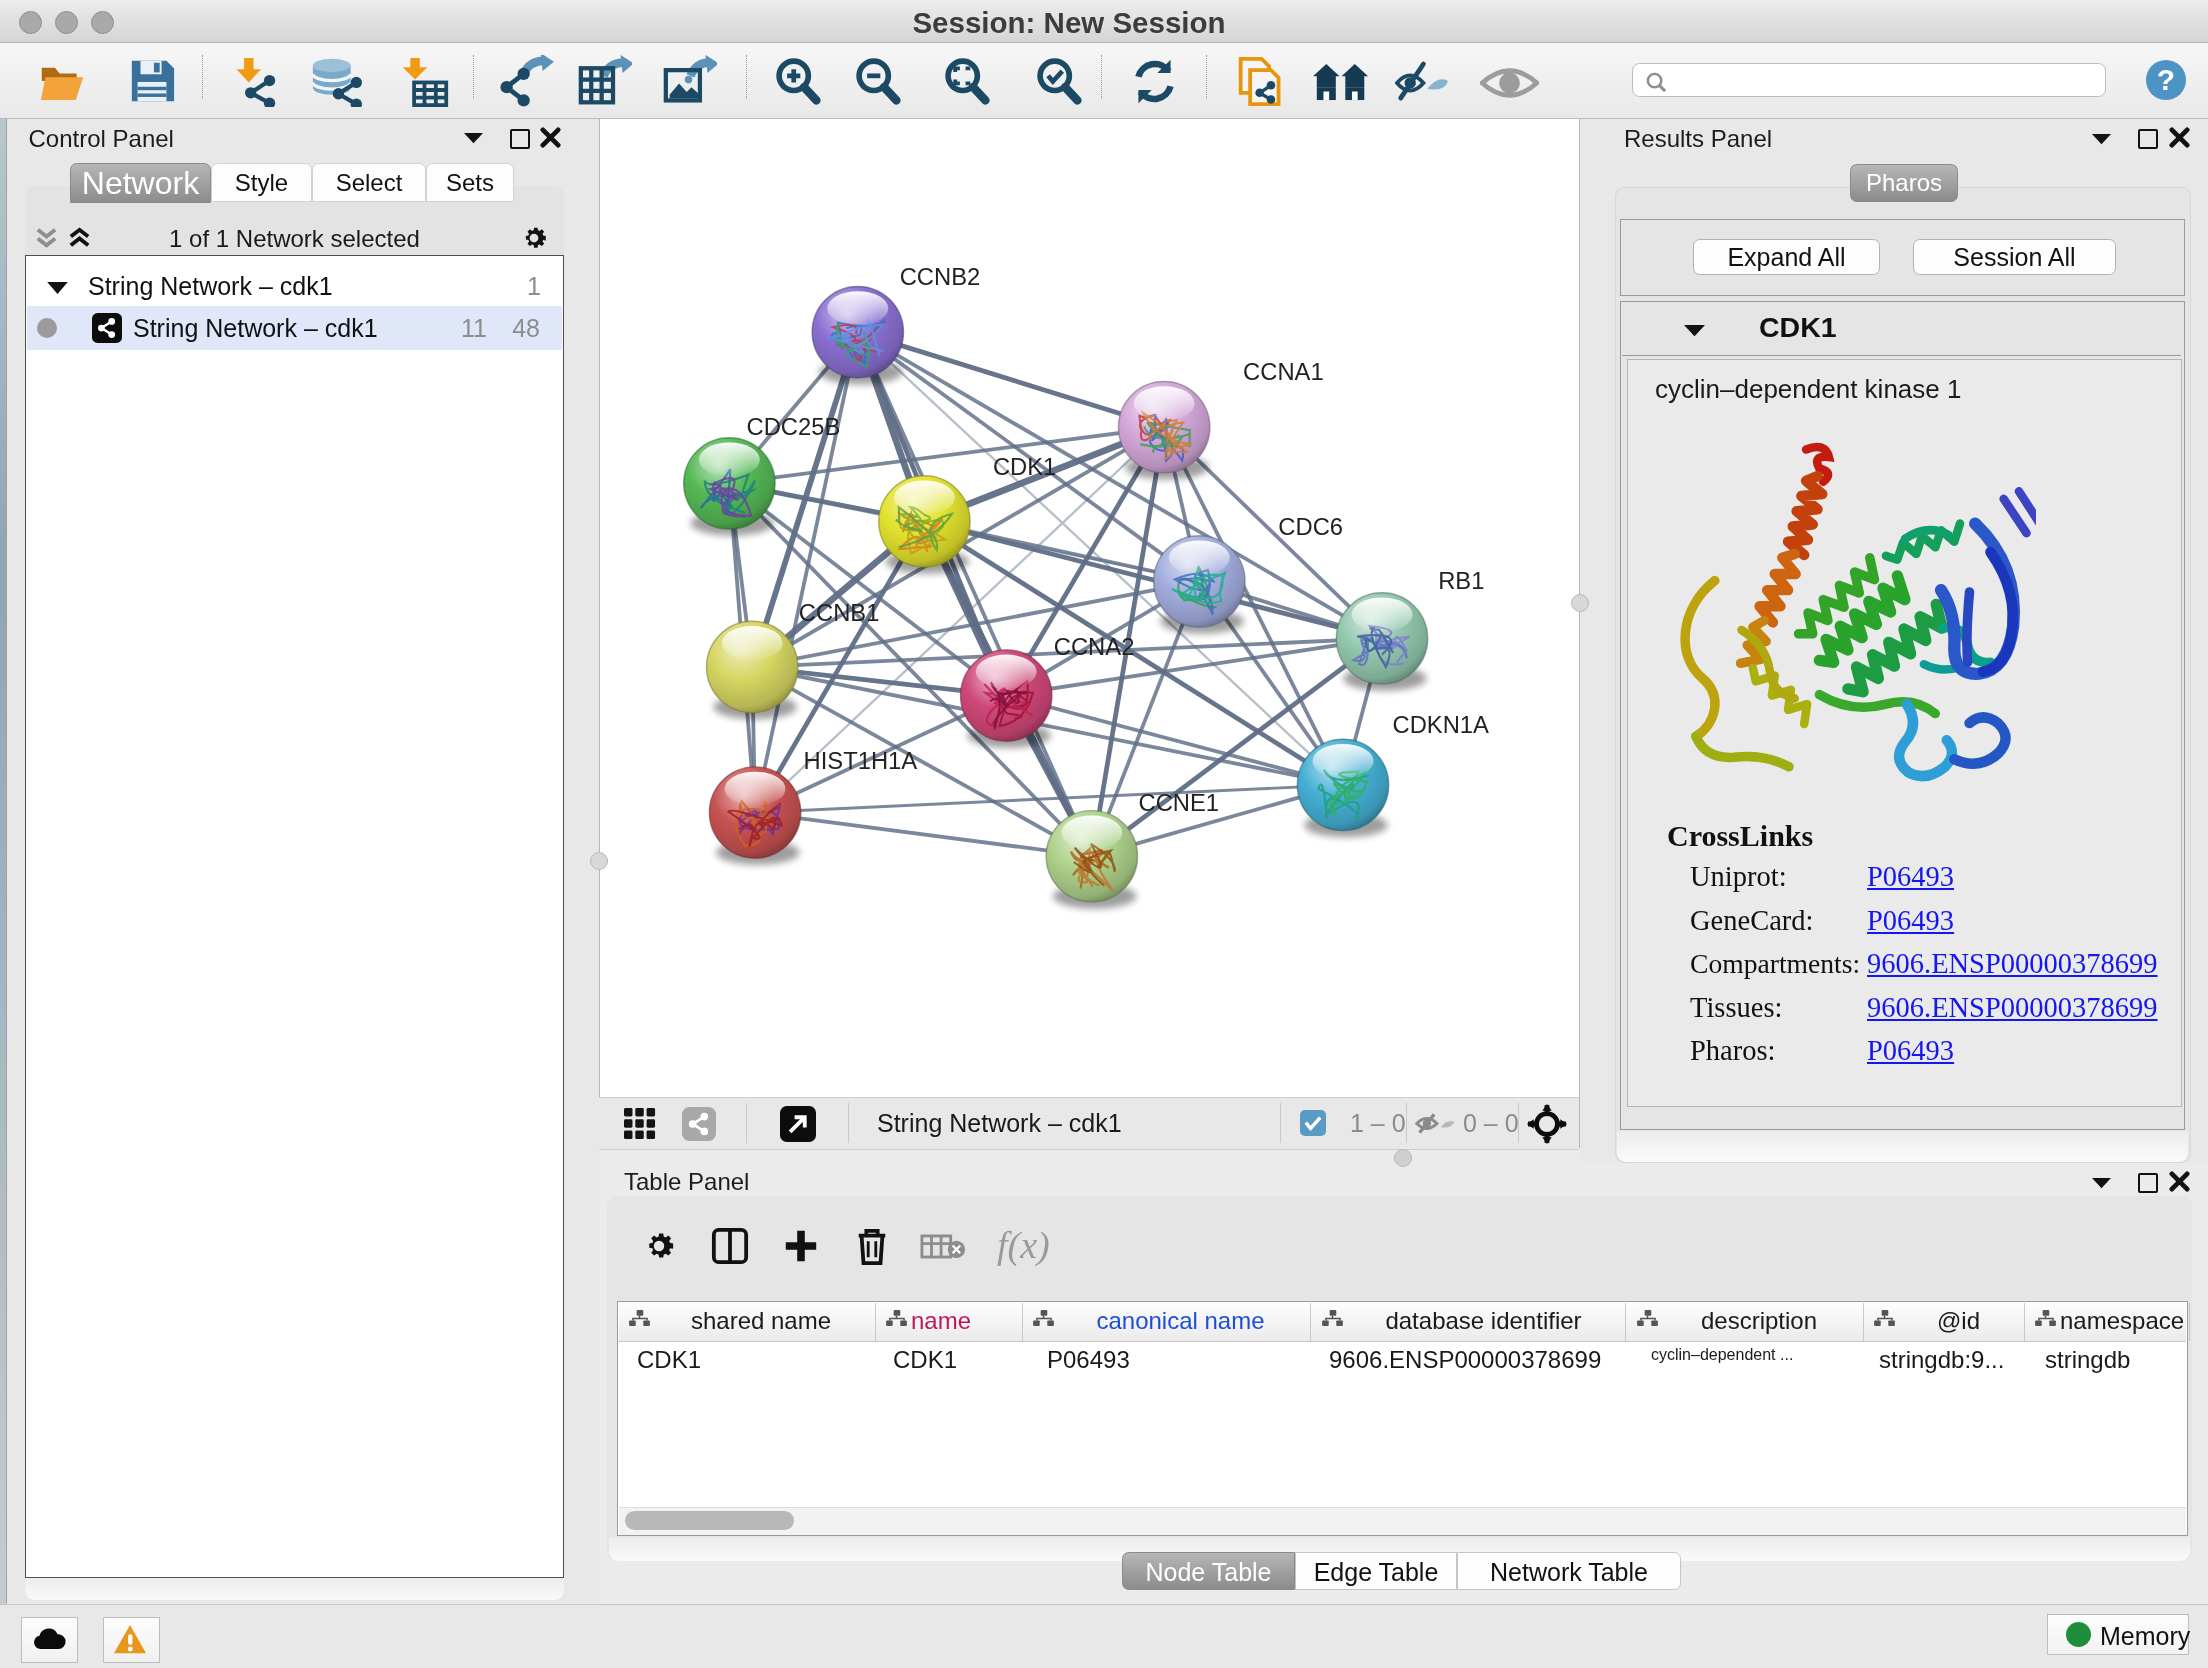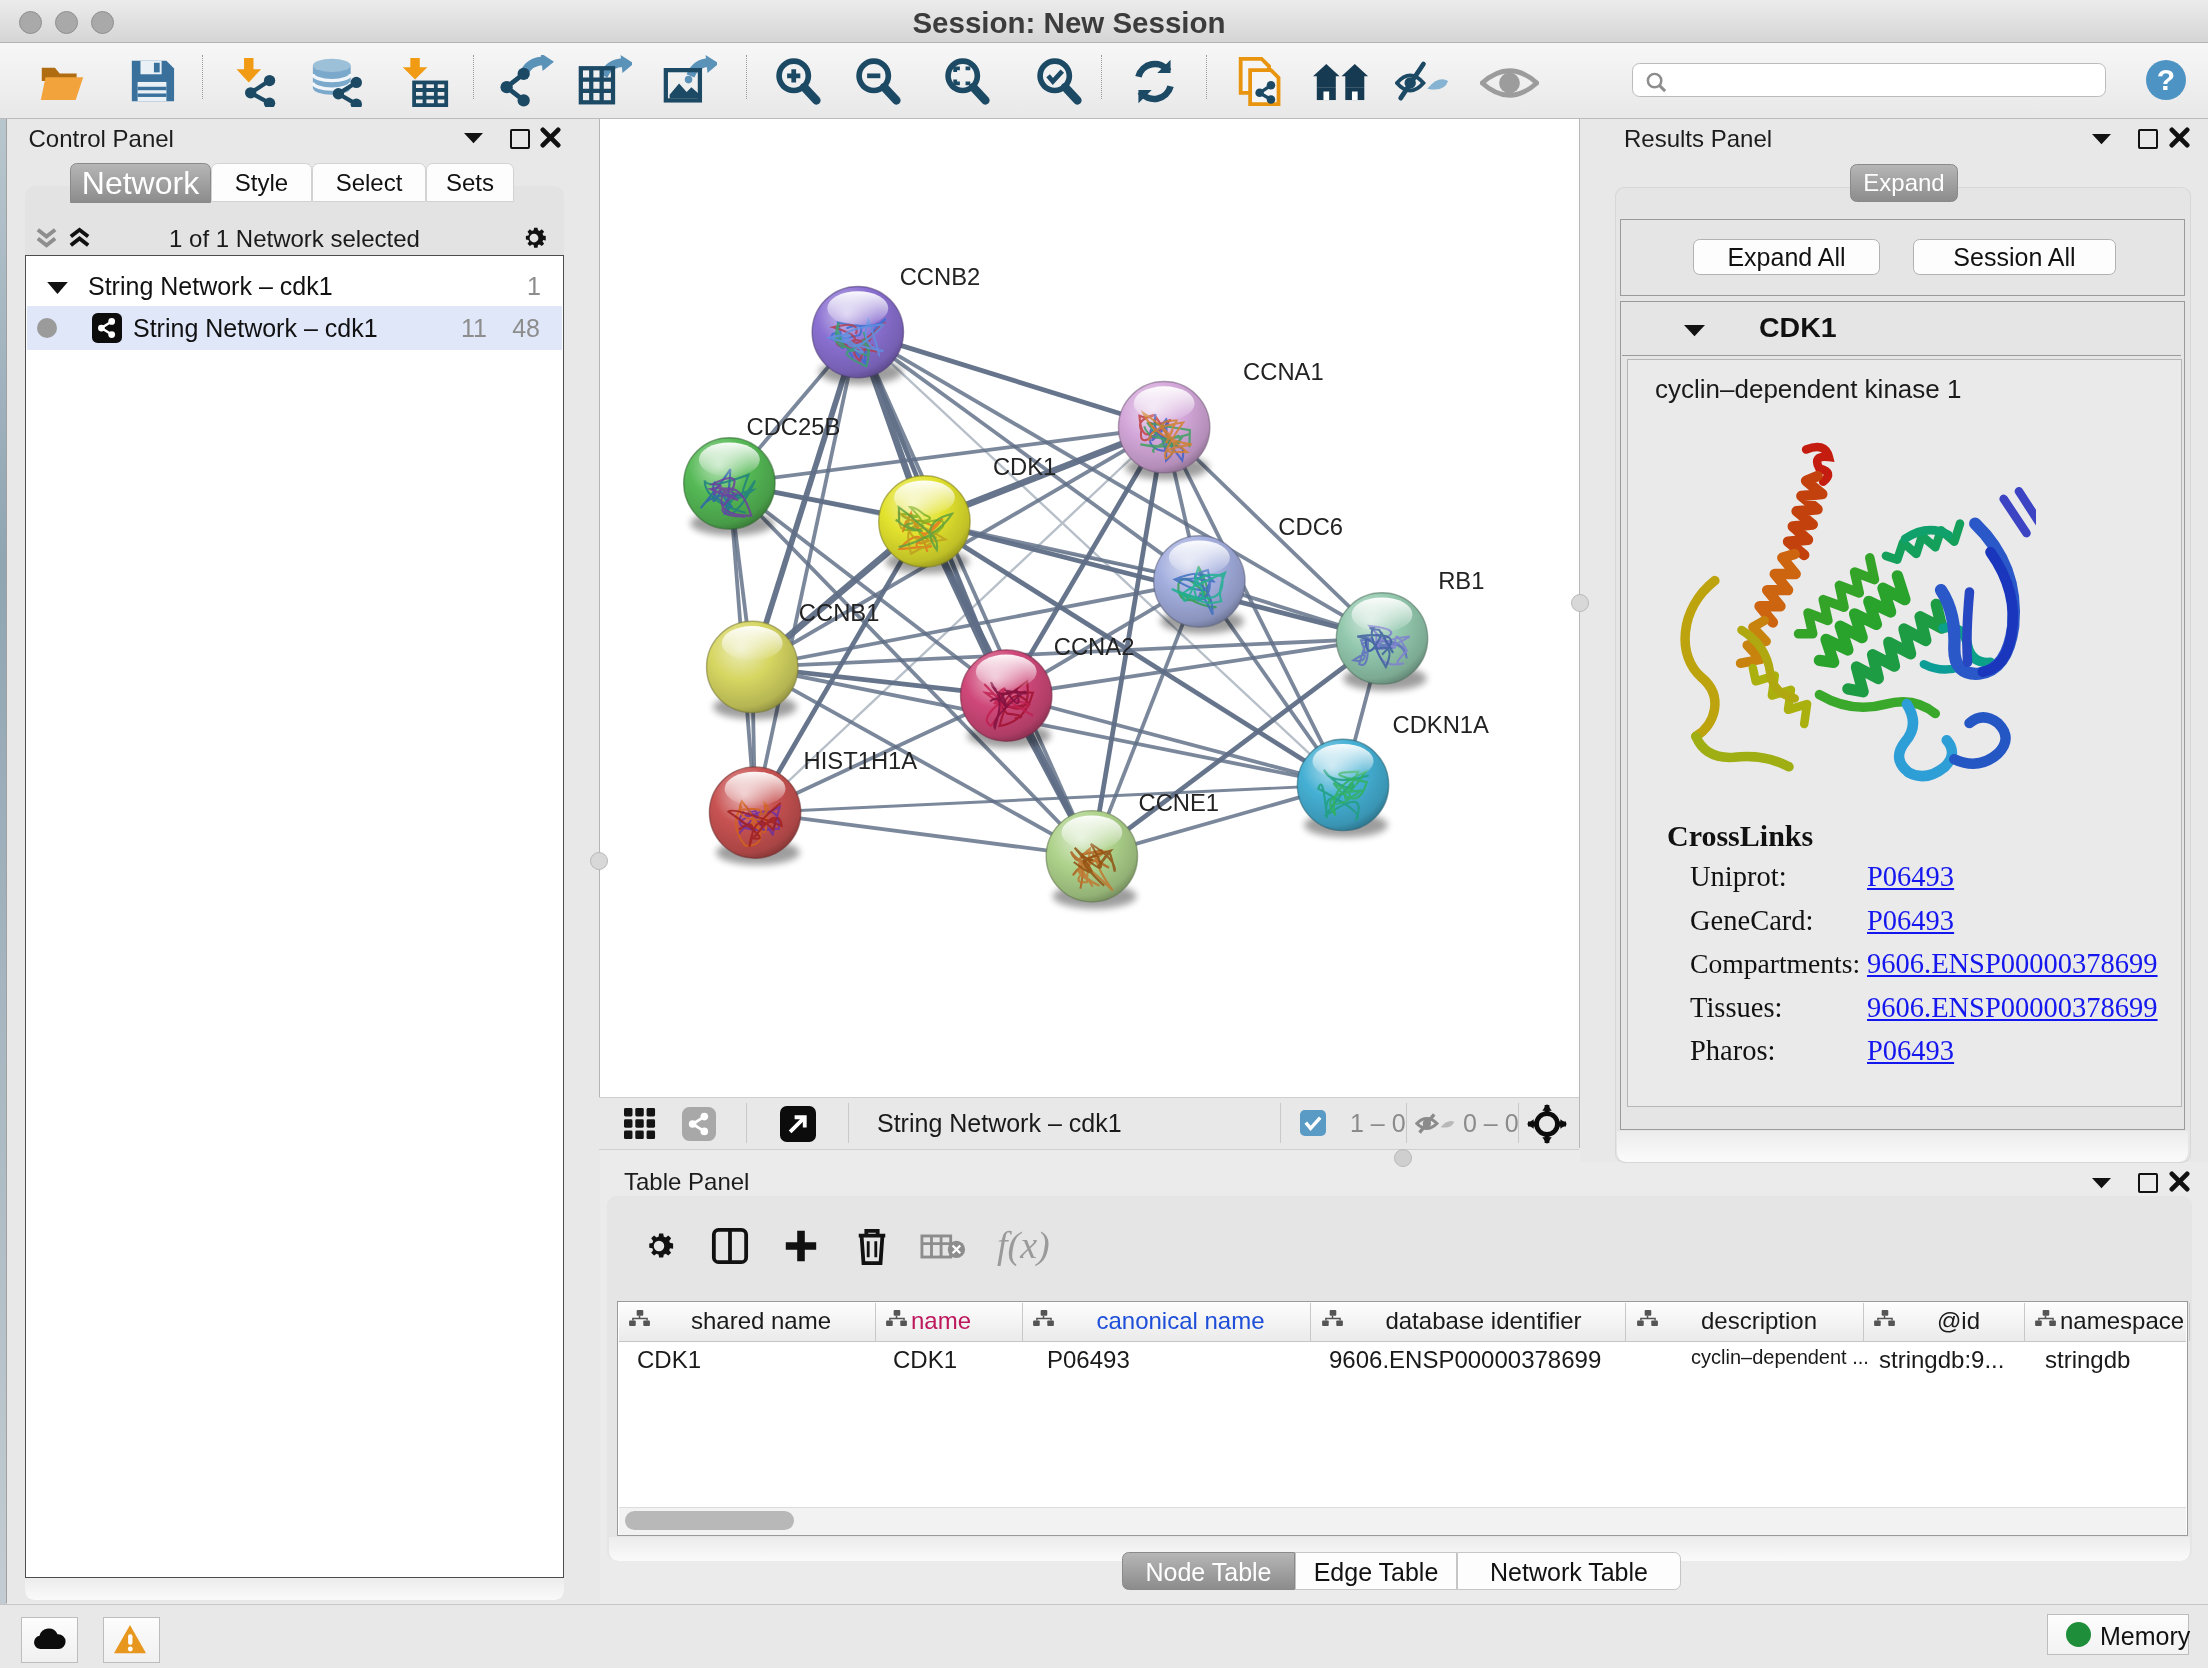--- a/index.html
+++ b/index.html
@@ -498,21 +498,21 @@
 <div class="abs panel-title" style="left:1624px;top:125px;">Results Panel</div>
 <svg class="abs" style="left:2091px;top:132px;" width="21" height="13.3" viewBox="0 0 22 14">
     <path d="M1 2 L21 2 L11 13 Z" fill="#111"></path>
   </svg>
 <div class="abs" style="left:2138px;top:129px;width:16px;height:16px;border:2.9px solid #111;border-radius:1.9px;"></div>
 <svg class="abs" style="left:2169px;top:127px;" width="21" height="21" viewBox="0 0 22 22">
     <path d="M3 3 L19 19 M19 3 L3 19" stroke="#111" stroke-width="5" stroke-linecap="round"></path>
   </svg>
 <div id="results" class="abs" style="left:1580px;top:119px;">
 <div class="abs" style="left:35px;top:68px;width:576px;height:976px;background:#e6e5e6;border-radius:9.5px;box-shadow:inset 0 0 0 1px #d8d7d8;"></div>
-<div class="abs" style="left:270px;top:45px;width:106px;height:36px;background:linear-gradient(#b7b6b7,#8d8c8d);border:1px solid #8a8a8a;border-radius:6.7px;color:#fff;text-align:center;line-height:36px;font-size:24px;">Expand</div>
+<div class="abs" style="left:270px;top:45px;width:106px;height:36px;background:linear-gradient(#b7b6b7,#8d8c8d);border:1px solid #8a8a8a;border-radius:6.7px;color:#fff;text-align:center;line-height:36px;font-size:24px;">Pharos</div>
 <div class="abs" style="left:40px;top:100px;width:563px;height:75px;border:1.9px solid #9b9a9b;"></div>
 <div class="abs" style="left:113px;top:120px;width:185px;height:34px;background:#fdfdfd;border:1px solid #b3b2b3;border-radius:6.7px;text-align:center;line-height:34px;font-size:25px;color:#111;">Expand All</div>
 <div class="abs" style="left:333px;top:120px;width:201px;height:34px;background:#fdfdfd;border:1px solid #b3b2b3;border-radius:6.7px;text-align:center;line-height:34px;font-size:25px;color:#111;">Session All</div>
 <div class="abs" style="left:40px;top:182px;width:563px;height:827px;border:1.9px solid #9b9a9b;"></div>
 <div class="abs" style="left:37px;top:1012px;width:571px;height:31px;background:linear-gradient(#ececec,#fbfbfb);border-radius:0 0 9.5px 9.5px;"></div>
 <svg class="abs" style="left:103px;top:204px;" width="23" height="14.3" viewBox="0 0 24 15">
       <path d="M1 2 L23 2 L12 14 Z" fill="#111"></path>
     </svg>
 <div class="abs" style="left:179px;top:192px;font-size:28.5px;font-weight:bold;color:#111;">CDK1</div>
 <div class="abs" style="left:42px;top:236px;width:559px;height:1px;background:#9b9a9b;"></div>
@@ -660,21 +660,21 @@
           <rect x="0" y="11" width="7" height="6" rx="1"></rect>
           <rect x="15" y="11" width="7" height="6" rx="1"></rect>
         </g>
         <path d="M11 6 v3 M4 11 v-2 h15 v2" stroke="#555" stroke-width="1.6" fill="none"></path>
       </svg></div>
 <div class="abs" style="left:1461px;top:111px;width:123px;text-align:center;font-size:24px;color:#1a1a1a;white-space:nowrap;overflow:hidden;">namespace</div>
 <div class="abs" style="left:38px;top:150px;font-size:24px;color:#1a1a1a;white-space:nowrap;">CDK1</div>
 <div class="abs" style="left:294px;top:150px;font-size:24px;color:#1a1a1a;white-space:nowrap;">CDK1</div>
 <div class="abs" style="left:448px;top:150px;font-size:24px;color:#1a1a1a;white-space:nowrap;">P06493</div>
 <div class="abs" style="left:730px;top:150px;font-size:24px;color:#1a1a1a;white-space:nowrap;">9606.ENSP00000378699</div>
-<div class="abs" style="left:1052px;top:150px;font-size:20px;color:#1a1a1a;white-space:nowrap;margin-left:40px;">cyclin–dependent ...</div>
+<div class="abs" style="left:1052px;top:150px;font-size:16px;color:#1a1a1a;white-space:nowrap;">cyclin–dependent ...</div>
 <div class="abs" style="left:1280px;top:150px;font-size:24px;color:#1a1a1a;white-space:nowrap;">stringdb:9...</div>
 <div class="abs" style="left:1446px;top:150px;font-size:24px;color:#1a1a1a;white-space:nowrap;">stringdb</div>
 <div class="abs" style="left:20px;top:311px;width:1567px;height:27px;background:#f3f2f3;border-top:1px solid #dcdcdc;"></div>
 <div class="abs" style="left:26px;top:315px;width:169px;height:19px;background:#b9b8b9;border-radius:9.5px;"></div>
 <div class="abs" style="left:9.5px;top:341px;width:1581px;height:24px;background:linear-gradient(#ececec,#fafafa);border-radius:0 0 9.5px 9.5px;"></div>
 <div class="abs" style="left:523px;top:356px;width:173px;height:38px;background:linear-gradient(#b7b6b7,#8d8c8d);border:1px solid #8a8a8a;border-radius:6.7px 0 0 6.7px;color:#fff;text-align:center;line-height:38px;font-size:25px;box-sizing:border-box;">Node Table</div>
 <div class="abs" style="left:696px;top:356px;width:162px;height:38px;background:#fdfdfd;border:1px solid #c6c5c6;color:#111;text-align:center;line-height:38px;font-size:25px;box-sizing:border-box;">Edge Table</div>
 <div class="abs" style="left:858px;top:356px;width:224px;height:38px;background:#fdfdfd;border:1px solid #c6c5c6;border-radius:0 6.7px 6.7px 0;color:#111;text-align:center;line-height:38px;font-size:25px;box-sizing:border-box;">Network Table</div>
   </div>
 

